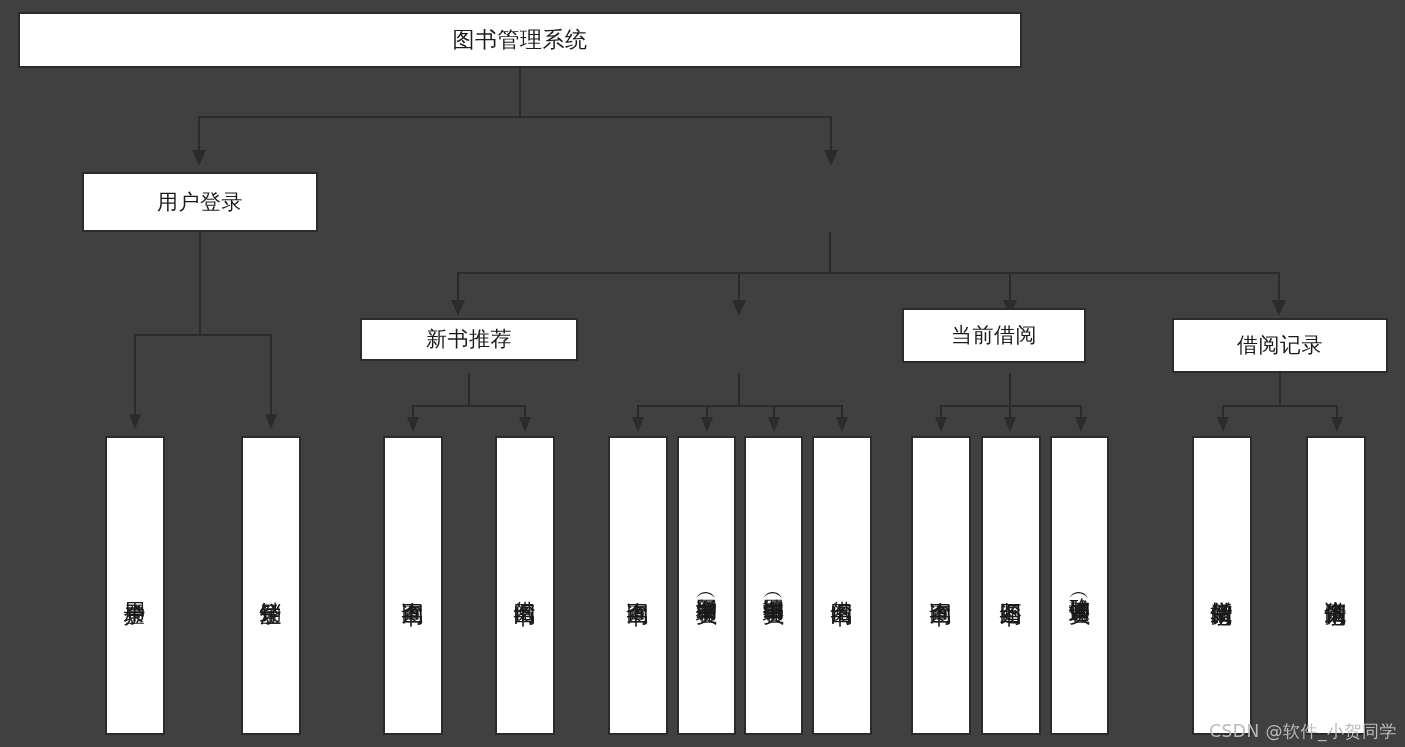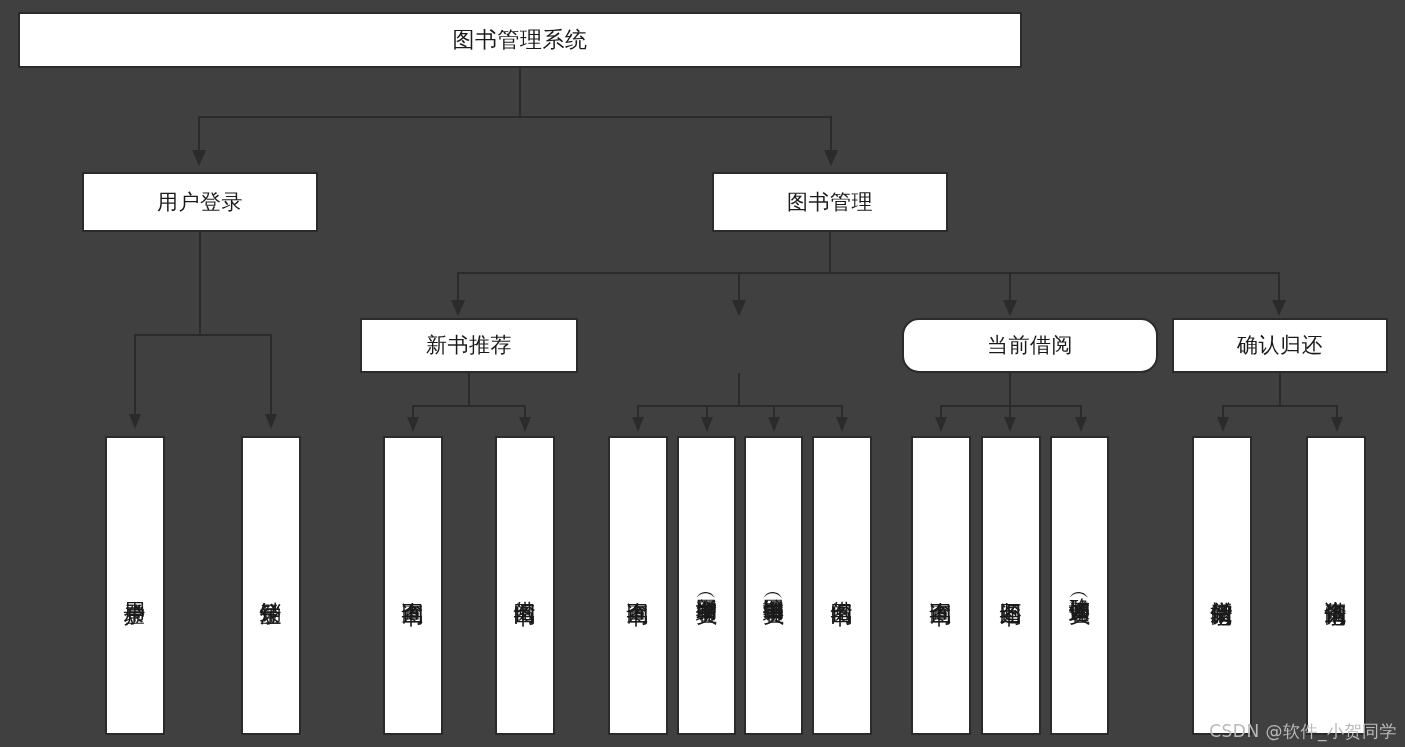--- a/index.html
+++ b/index.html
@@ -99,50 +99,47 @@
   <div class="ln v" style="left:198px; top:116px; width:2px; height:34px;"></div>
   <div class="arrow" style="left:192px; top:150px;"></div>
 
   <div class="ln v" style="left:830px; top:116px; width:2px; height:34px;"></div>
   <div class="arrow" style="left:824px; top:150px;"></div>
 
   <div class="node h" style="left:82px; top:172px; width:236px; height:60px;">
     <span class="node-label">用户登录</span>
   </div>
 
-  <div class="node h" style="left:712px; top:172px; width:236px; height:60px;">
-    <span class="node-label">图书管理</span>
-  </div>
 
   <div class="ln v" style="left:199px; top:232px; width:2px; height:104px;"></div>
   <div class="ln h" style="left:134px; top:334px; width:138px; height:2px;"></div>
   <div class="ln v" style="left:134px; top:334px; width:2px; height:80px;"></div>
   <div class="arrow thin" style="left:129px; top:414px;"></div>
   <div class="ln v" style="left:270px; top:334px; width:2px; height:80px;"></div>
   <div class="arrow thin" style="left:265px; top:414px;"></div>
 
   <div class="ln v" style="left:829px; top:232px; width:2px; height:42px;"></div>
   <div class="ln h" style="left:457px; top:272px; width:823px; height:2px;"></div>
   <div class="ln v" style="left:457px; top:272px; width:2px; height:28px;"></div>
   <div class="arrow" style="left:451px; top:300px;"></div>
   <div class="ln v" style="left:738px; top:272px; width:2px; height:28px;"></div>
   <div class="arrow" style="left:732px; top:300px;"></div>
   <div class="ln v" style="left:1009px; top:272px; width:2px; height:28px;"></div>
   <div class="arrow" style="left:1003px; top:300px;"></div>
   <div class="ln v" style="left:1278px; top:272px; width:2px; height:28px;"></div>
   <div class="arrow" style="left:1272px; top:300px;"></div>
 
-  <div class="node h" style="left:360px; top:318px; width:218px; height:55px;">
+  <div class="node h" style="left:360px; top:318px; width:218px; height:43px;">
     <span class="node-label">新书推荐</span>
   </div>
-  <div class="node h" style="left:902px; top:318px; width:256px; height:55px;border-radius:17px;">
+  <div class="node h" style="left:902px; top:308px; width:184px; height:55px;">
     <span class="node-label">当前借阅</span>
   </div>
   <div class="node h" style="left:1172px; top:318px; width:216px; height:55px;">
-    <span class="node-label">确认归还</span>
+    <span class="node-label">借阅记录</span>
   </div>
 
   <div class="ln v" style="left:468px; top:373px; width:2px; height:34px;"></div>
   <div class="ln h" style="left:412px; top:405px; width:114px; height:2px;"></div>
   <div class="ln v" style="left:412px; top:405px; width:2px; height:12px;"></div>
   <div class="arrow thin" style="left:407px; top:417px;"></div>
   <div class="ln v" style="left:524px; top:405px; width:2px; height:12px;"></div>
   <div class="arrow thin" style="left:519px; top:417px;"></div>
 
   <div class="ln v" style="left:738px; top:373px; width:2px; height:34px;"></div>

